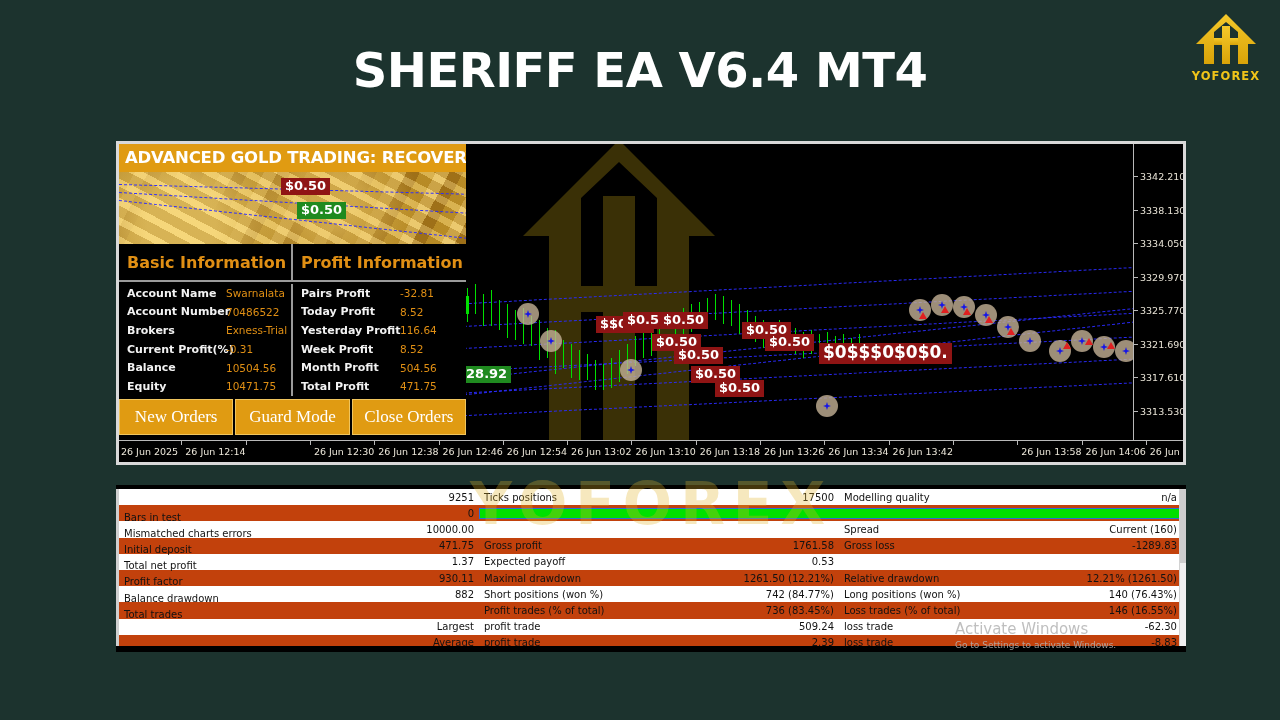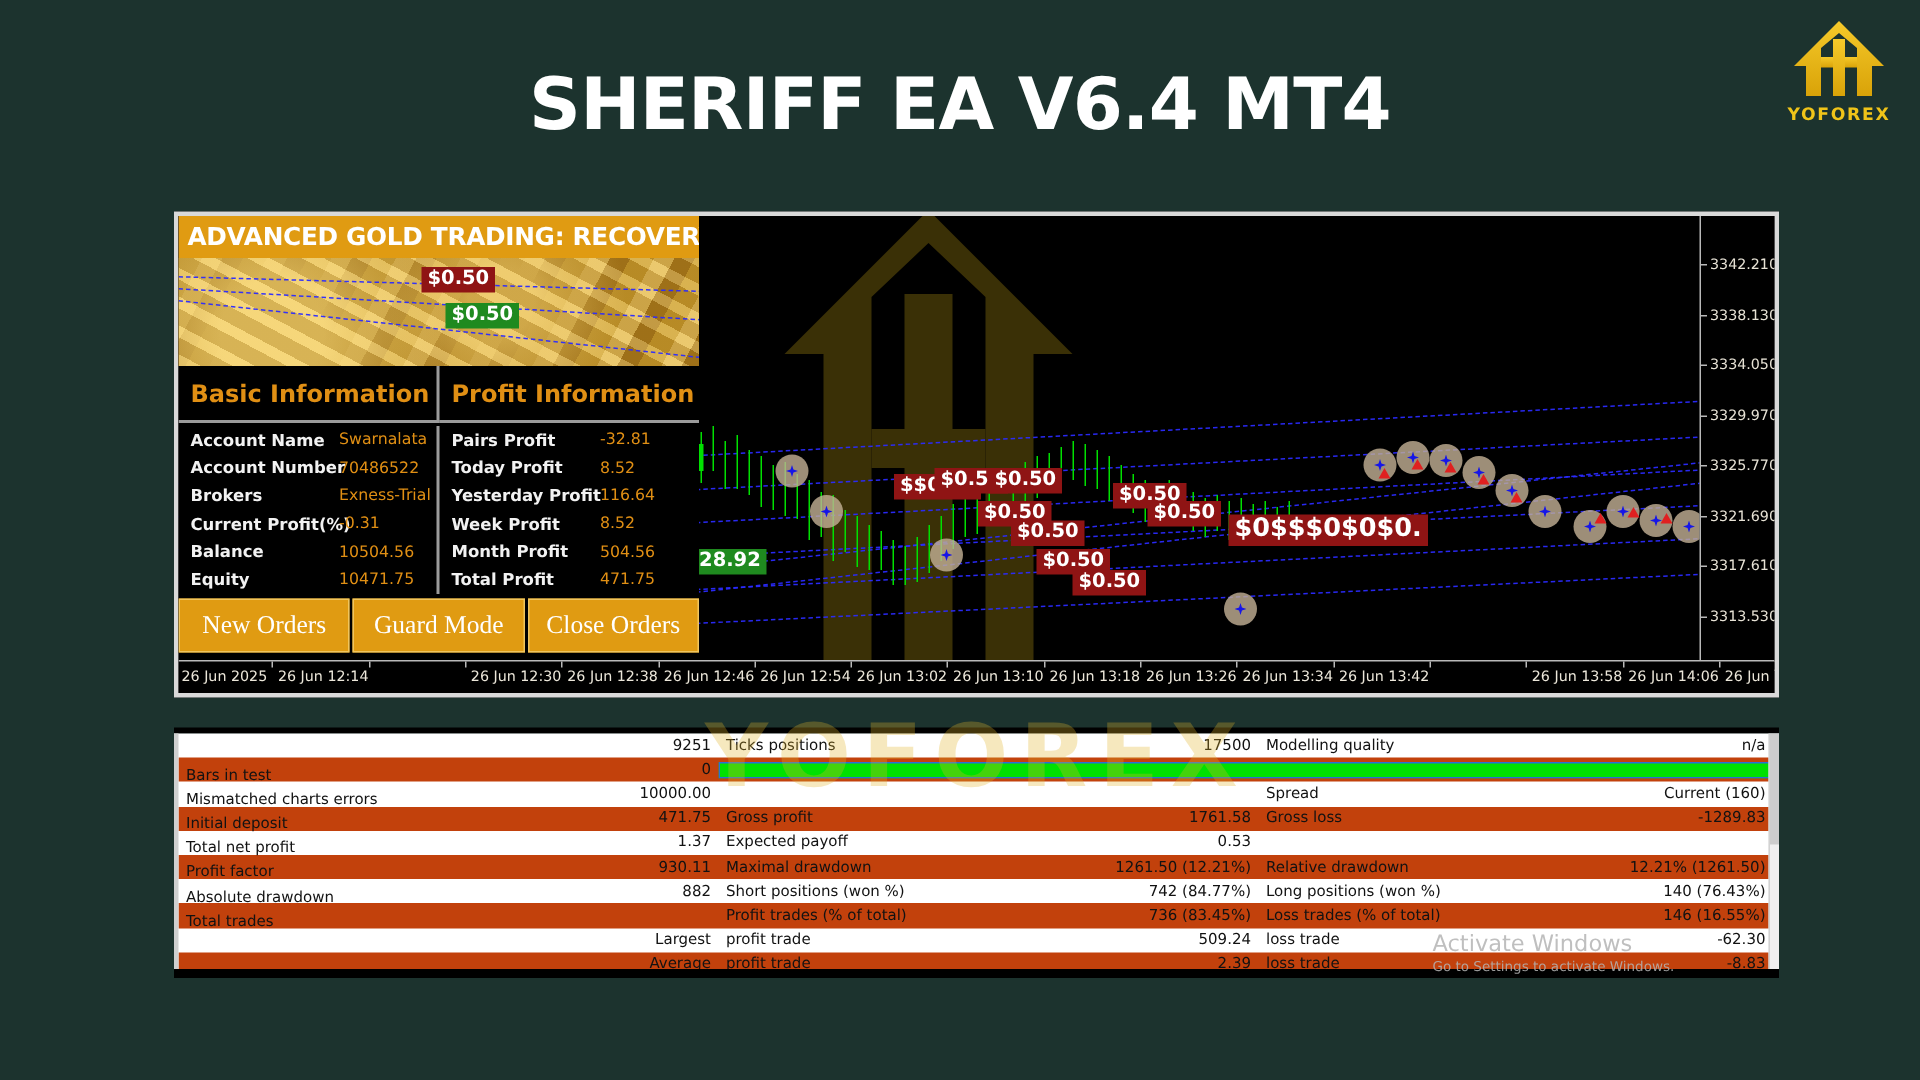--- a/index.html
+++ b/index.html
@@ -542,21 +542,21 @@
       </div>
       <div class="r">
         <div class="c lab">Profit factor</div>
         <div class="c num">1.37</div>
         <div class="c lab2">Expected payoff</div>
         <div class="c num2">0.53</div>
         <div class="c lab3"></div>
         <div class="c num3"></div>
       </div>
       <div class="r alt">
-        <div class="c lab">Absolute drawdown</div>
+        <div class="c lab">Balance drawdown</div>
         <div class="c num">930.11</div>
         <div class="c lab2">Maximal drawdown</div>
         <div class="c num2">1261.50 (12.21%)</div>
         <div class="c lab3">Relative drawdown</div>
         <div class="c num3">12.21% (1261.50)</div>
       </div>
       <div class="r">
         <div class="c lab">Total trades</div>
         <div class="c num">882</div>
         <div class="c lab2">Short positions (won %)</div>

